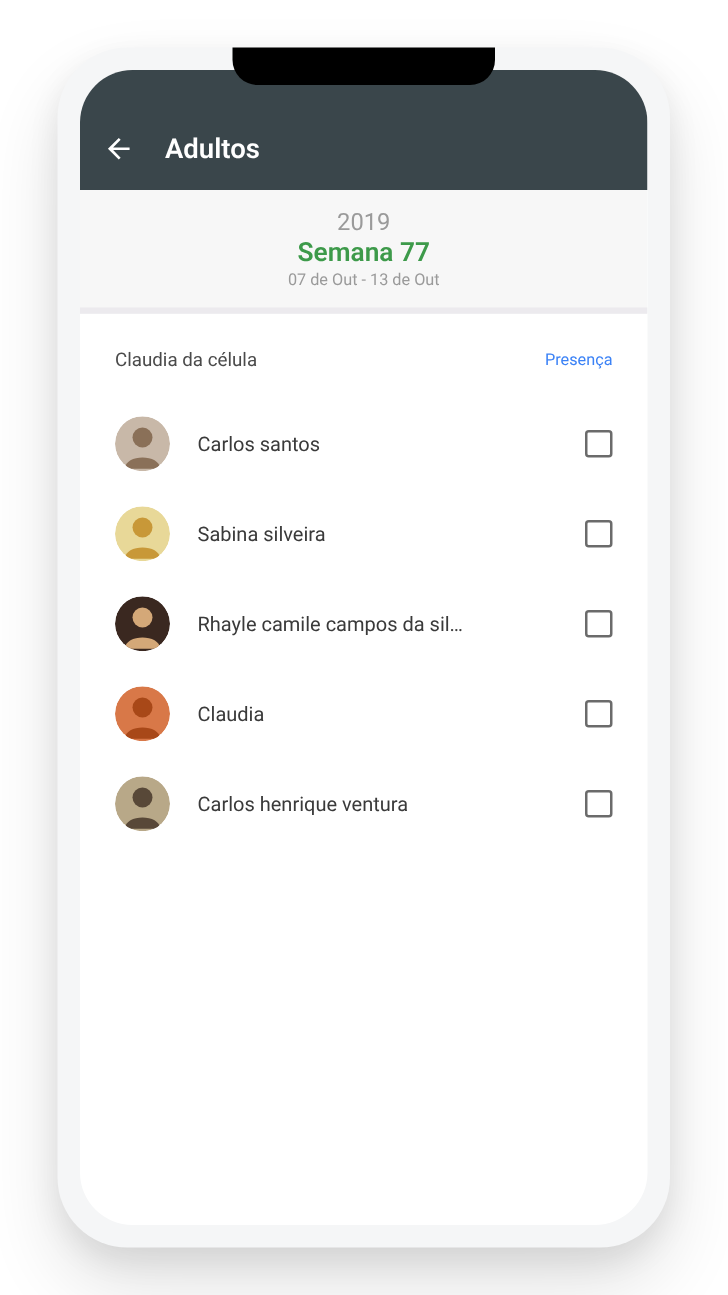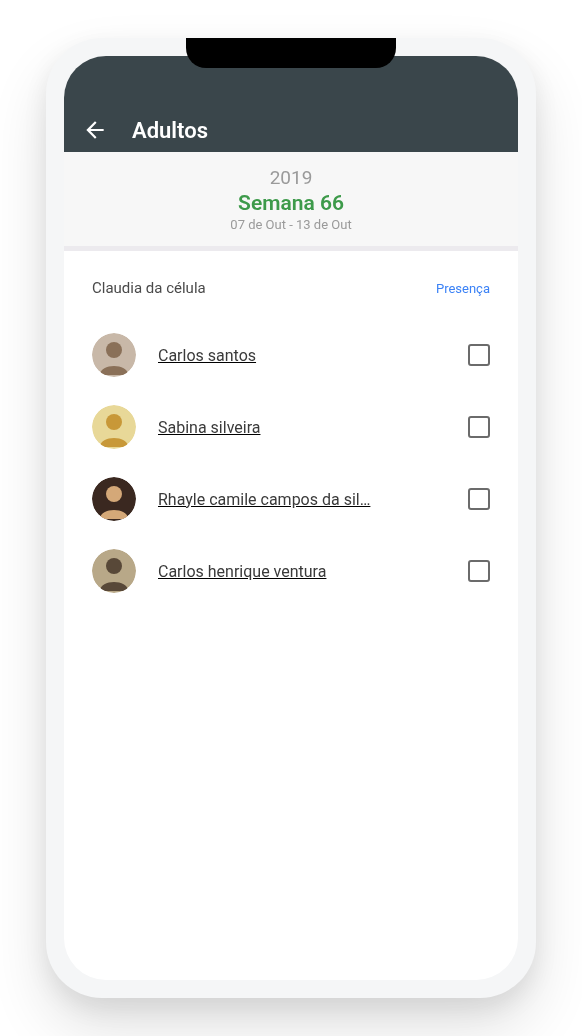--- a/index.html
+++ b/index.html
@@ -43,21 +43,21 @@
       background: #000;
       border-bottom-left-radius: 20px;
       border-bottom-right-radius: 20px;
       z-index: 100;
     }
     .app-bar {
       background: #3a464b;
       height: 96px;
       display: flex;
       align-items: flex-end;
-      padding: 0 18px 9px 18px;
+      padding: 0 18px 20px 18px;
       gap: 24px;
     }
     .back-arrow {
       color: #fff;
       display: flex;
       align-items: center;
       cursor: pointer;
     }
     .app-title {
       color: #fff;
@@ -100,21 +100,20 @@
     }
     .list-header-right {
       color: #3b82f6;
       font-size: 13px;
     }
     .member-row {
       display: flex;
       align-items: center;
       gap: 22px;
       padding: 14px 0;
-      text-decoration: underline;
     }
     .avatar {
       width: 44px;
       height: 44px;
       border-radius: 50%;
       flex-shrink: 0;
       display: flex;
       align-items: center;
       justify-content: center;
       overflow: hidden;
@@ -151,21 +150,21 @@
       <div class="back-arrow">
         <svg width="26" height="26" viewBox="0 0 24 24" fill="none">
           <path d="M20 11H7.83l5.59-5.59L12 4l-8 8 8 8 1.41-1.41L7.83 13H20v-2z" fill="#fff"></path>
         </svg>
       </div>
       <div class="app-title">Adultos</div>
     </div>
 
     <div class="week-header">
       <div class="year">2019</div>
-      <div class="week-title">Semana 66</div>
+      <div class="week-title">Semana 77</div>
       <div class="date-range">07 de Out - 13 de Out</div>
     </div>
 
     <div class="list-container">
       <div class="list-header">
         <span class="list-header-left">Claudia da célula</span>
         <span class="list-header-right">Presença</span>
       </div>
       <div id="members-container">
           <div class="member-row">
@@ -197,20 +196,31 @@
                 <circle cx="22" cy="17" r="8" fill="#d4a878"></circle>
                 <path d="M8 42 C8 30, 36 30, 36 42 Z" fill="#d4a878"></path>
               </svg>
             </div>
     <div class="member-name">Rhayle camile campos da sil…</div>
     <div class="checkbox"></div>
   </div>
           <div class="member-row">
     <div class="avatar">
               <svg viewBox="0 0 44 44">
+                <circle cx="22" cy="22" r="22" fill="#d87848"></circle>
+                <circle cx="22" cy="17" r="8" fill="#a84818"></circle>
+                <path d="M8 42 C8 30, 36 30, 36 42 Z" fill="#a84818"></path>
+              </svg>
+            </div>
+    <div class="member-name">Claudia</div>
+    <div class="checkbox"></div>
+  </div>
+          <div class="member-row">
+    <div class="avatar">
+              <svg viewBox="0 0 44 44">
                 <circle cx="22" cy="22" r="22" fill="#b8a888"></circle>
                 <circle cx="22" cy="17" r="8" fill="#584838"></circle>
                 <path d="M8 42 C8 30, 36 30, 36 42 Z" fill="#584838"></path>
               </svg>
             </div>
     <div class="member-name">Carlos henrique ventura</div>
     <div class="checkbox"></div>
   </div>
         </div>
     </div>

